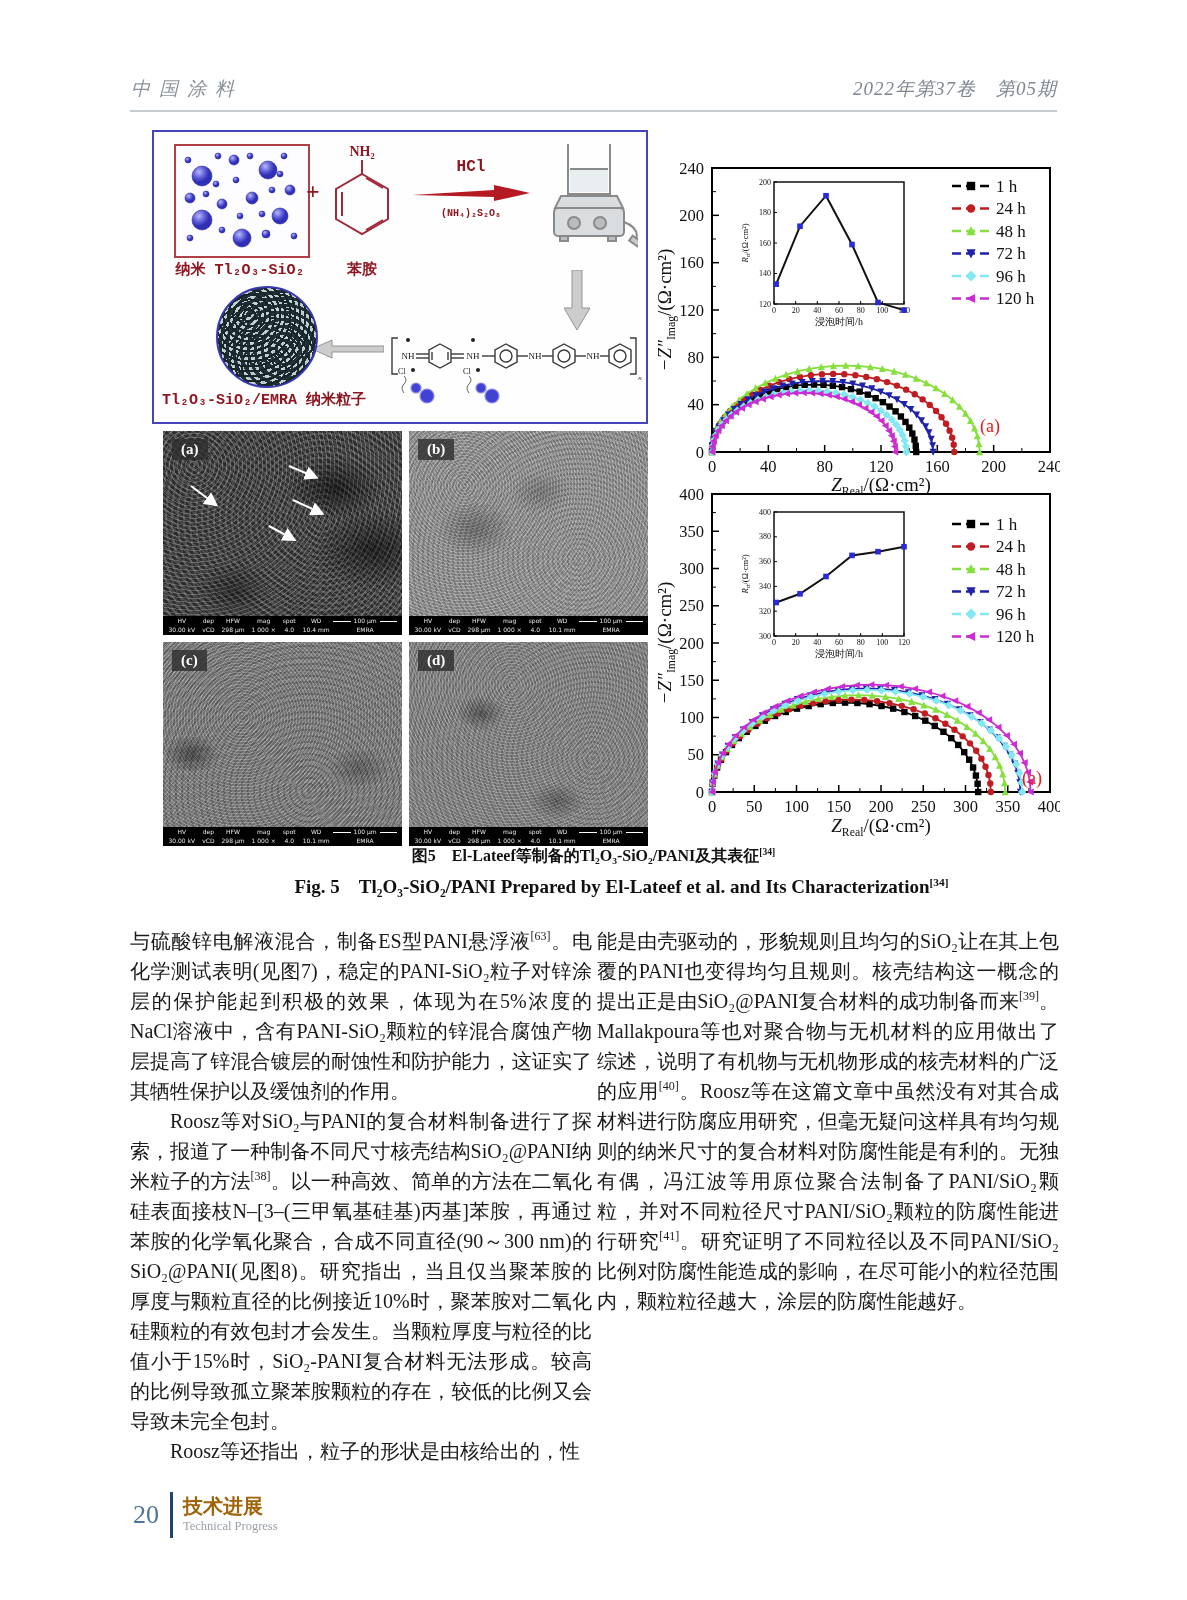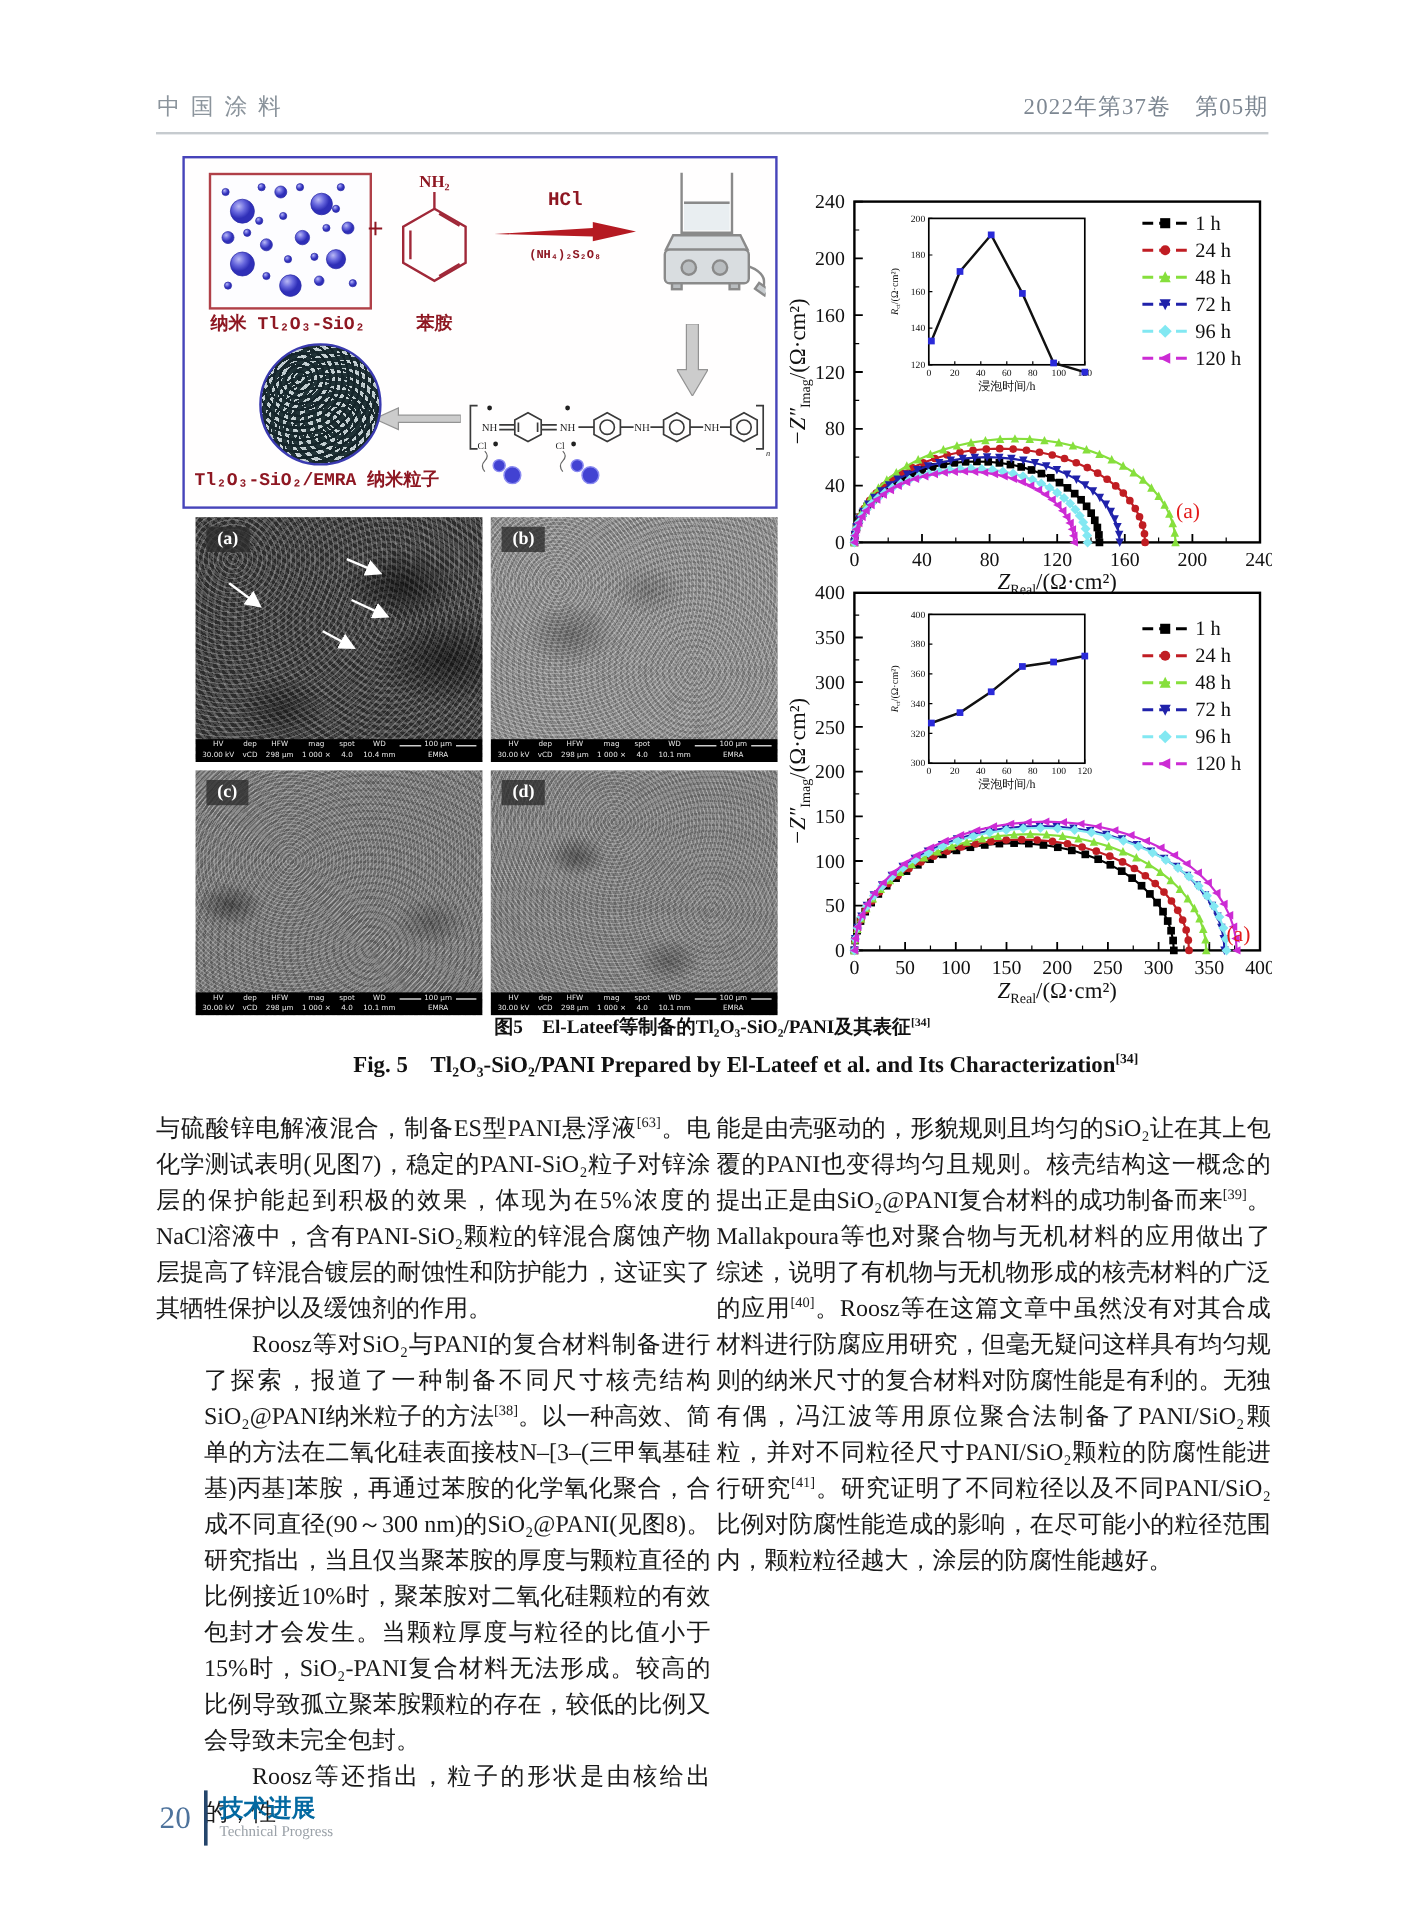--- a/index.html
+++ b/index.html
@@ -1,20 +1,20 @@
 <!DOCTYPE html>
 <html><head>
 <meta charset="utf-8">
 <style>
   html,body{margin:0;padding:0;background:#fff;}
   .page{position:relative;width:1187px;height:1600px;background:#fff;overflow:hidden;
         font-family:"Liberation Serif","DejaVu Serif",serif;}
   
   .hdr{position:absolute;top:76px;left:131px;right:130px;display:flex;justify-content:space-between;
-       color:#8b949c;font-size:19px;}
+       color:#8b949c;font-size:19px;font-style:italic;}
   .hdr .jn{letter-spacing:9px;}
   .hdr .iss{letter-spacing:1px;color:#7d8792;}
   .hdr-rule{position:absolute;top:110px;left:130px;right:130px;border-top:2px solid #c6cbcf;}
   
   .schem{position:absolute;left:152px;top:130px;width:492px;height:290px;border:2px solid #4644ba;background:#fffefe;}
   .schem .abs{position:absolute;}
   .redlbl{color:#8e1722;font-weight:bold;font-size:15px;text-align:center;font-family:Liberation Mono, monospace;}
   .spbox{position:absolute;left:20px;top:12px;width:132px;height:110px;border:2px solid #b04048;background:#fdfdff;}
   .plus{position:absolute;left:152px;top:46px;font-size:24px;font-weight:bold;color:#8e1722;}
   .prodcirc{position:absolute;left:62px;top:154px;width:98px;height:98px;border-radius:50%;
@@ -70,30 +70,30 @@
   .mline i{flex:1;border-top:1.5px solid #fff;height:0;}
   .mlab{text-align:center;}
   
   .cap{position:absolute;left:0;width:1187px;text-align:center;font-weight:bold;color:#111;}
   .cap sup{font-size:.6em;}
   .cap-cn{top:846px;font-size:16px;}
   .cap-en{top:874px;font-size:19px;margin-left:28px;}
   
   .col{position:absolute;top:0;width:462px;}
   .col p{margin:0;font-size:20px;line-height:30px;text-align:justify;color:#191919;}
-  .col p.ind{text-indent:2em;margin-left:40px;}
+  .col p.ind{text-indent:2em;}
   .col sup{font-size:.6em;vertical-align:super;line-height:0;}
   .bodywrap{position:absolute;top:926px;left:130px;width:928px;height:560px;}
   #col-left{left:0;}
   #col-right{left:467px;}
   
   .foot{position:absolute;left:133px;top:1492px;display:flex;align-items:center;}
   .foot .pg{font-size:26px;color:#4e739c;margin-right:11px;}
   .foot .bar{width:3px;height:46px;background:#24456b;margin-right:10px;}
-  .foot .cn{font-family:Liberation Serif, serif;font-weight:bold;font-size:20px;color:#0369a1;line-height:1.15;}
+  .foot .cn{font-family:Liberation Mono, monospace;font-weight:bold;font-size:20px;color:#a16207;line-height:1.15;}
   .foot .en{font-size:12.5px;color:#9aa1a8;}
   svg text{user-select:none;}
 </style>
 </head>
 <body>
 
 <div class="page">
 
   <div class="hdr">
     <span class="jn">中国涂料</span>

